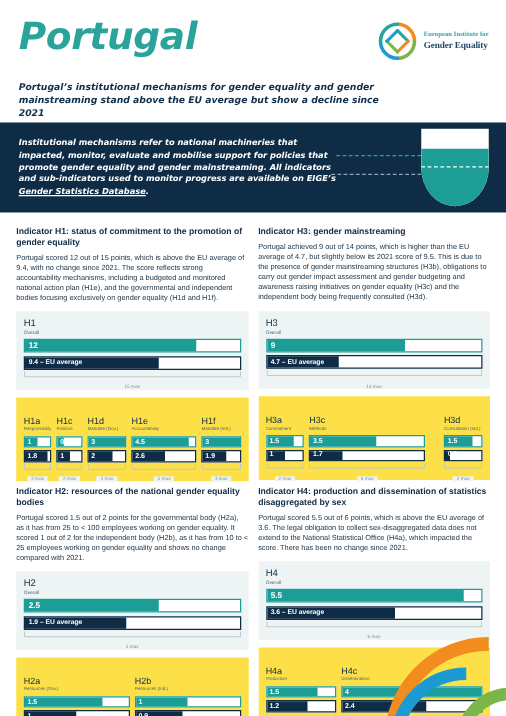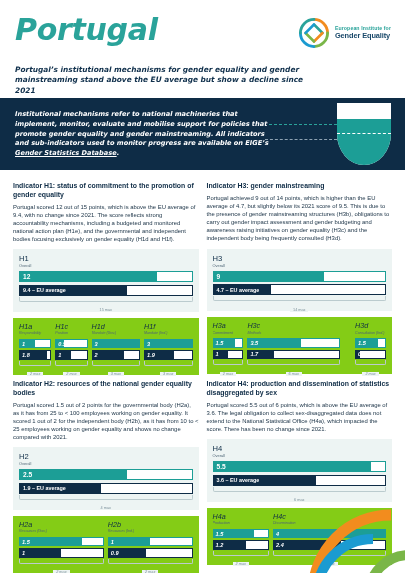--- a/index.html
+++ b/index.html
@@ -17,21 +17,21 @@
     font-family: "DejaVu Sans", sans-serif;
     font-style: italic; font-weight: bold;
     font-size: 30px; line-height: 32px;
     color: #2AA39A; letter-spacing: -0.3px;
   }
   .logo-wrap {
     position: absolute; right: 14px; top: 16px;
     display: flex; align-items: center; gap: 4px;
   }
   .logo-mark { width: 34px; height: 34px; flex: 0 0 34px; }
-  .logo-text { line-height: 1.06; }
+  .logo-text { line-height: 1.06; font-family: Liberation Serif, serif; }
   .logo-l1 { font-size: 5.2px; font-weight: bold; color: #2AA39A; letter-spacing: .1px; }
   .logo-l2 { font-size: 7.4px; font-weight: bold; color: #1B4A6B; letter-spacing: -.1px; }
 
   .subtitle {
     margin-top: 19px;
     font-family: "DejaVu Sans", sans-serif;
     font-style: italic; font-weight: bold;
     font-size: 7.4px; line-height: 10.4px;
     color: #10304C; max-width: 300px;
   }
@@ -129,21 +129,21 @@
     position: relative; height: 9px; margin-top: 1px;
   }
   .maxline .brk {
     position: absolute; left: 0; right: 0; top: 0; height: 5px;
     border: 1px solid #BBCBCE; border-top: none; border-radius: 0 0 2px 2px;
   }
   .maxline .mxwrap { position: absolute; left: 0; right: 0; top: 0.5px; text-align: center; }
   .maxline .mxwrap span { background: #EDF4F3; padding: 0 3px; font-size: 3.8px; color: #7D929C; }
 
   
-  .subbox { background: #84cc16; padding: 5px 6px 5px 6px; font-style: italic; }
+  .subbox { background: #fde047; padding: 15px 6px 5px 6px; }
   .subrow { display: flex; gap: 4px; align-items: flex-end; }
   .subitem { }
   .sub-code { font-size: 7.2px; color: #0E2C46; line-height: 8.5px; }
   .sub-name { font-size: 3.6px; color: #4D6475; line-height: 5px; margin-bottom: 2.5px;
               white-space: nowrap; overflow: hidden; }
   .sbar {
     position: relative; height: 9.5px; width: 100%;
     background: #ffffff; border: 1px solid #1C9E96;
   }
   .sbar .f { position: absolute; left: 0; top: 0; height: 100%; background: #1C9E96; }
@@ -186,21 +186,21 @@
         <div class="logo-l1">European Institute for</div>
         <div class="logo-l2">Gender Equality</div>
       </span>
     </div>
 
     <div class="subtitle">Portugal’s institutional mechanisms for gender equality and gender mainstreaming stand above the EU average but show a decline since 2021</div>
   </div>
 
   <div class="banner">
     <div class="banner-text">
-      <span>Institutional mechanisms refer to national machineries that implement, monitor, evaluate and mobilise support for policies that promote gender equality and gender mainstreaming. All indicators and sub-indicators used to monitor progress are available on EIGE’s </span><span class="lnk">Gender Statistics Database</span><span>.</span>
+      <span>Institutional mechanisms refer to national machineries that impacted, monitor, evaluate and mobilise support for policies that promote gender equality and gender mainstreaming. All indicators and sub-indicators used to monitor progress are available on EIGE’s </span><span class="lnk">Gender Statistics Database</span><span>.</span>
     </div>
 
     <div class="donut-block">
       <div class="dashline dash-top"></div>
       <div class="dashline dash-bot"></div>
       <div class="donut">
         <div class="fill" id="donutFill" style="height: 74.6%;"></div>
         <div class="eu-dash" id="donutEu" style="bottom: 50.8%;"></div>
       </div>
     </div>
@@ -269,20 +269,36 @@
               </div>
               <div class="sbar eu">
                 <div class="f" style="width: 66.6667%;"></div>
                 <div class="v">2</div>
               </div>
               <div class="maxline">
                 <div class="brk"></div>
                 <div class="mxwrap"><span>3 max</span></div>
               </div>
             </div>
+            <div class="subitem" style="flex: 5 1 0px;">
+              <div class="sub-code">H1e</div>
+              <div class="sub-name">Accountability</div>
+              <div class="sbar">
+                <div class="f" style="width: 90%;"></div>
+                <div class="v">4.5</div>
+              </div>
+              <div class="sbar eu">
+                <div class="f" style="width: 52%;"></div>
+                <div class="v">2.6</div>
+              </div>
+              <div class="maxline">
+                <div class="brk"></div>
+                <div class="mxwrap"><span>5 max</span></div>
+              </div>
+            </div>
             <div class="subitem" style="flex: 3 1 0px;">
               <div class="sub-code">H1f</div>
               <div class="sub-name">Mandate (Ind.)</div>
               <div class="sbar">
                 <div class="f" style="width: 100%;"></div>
                 <div class="v">3</div>
               </div>
               <div class="sbar eu">
                 <div class="f" style="width: 63.3333%;"></div>
                 <div class="v">1.9</div>

